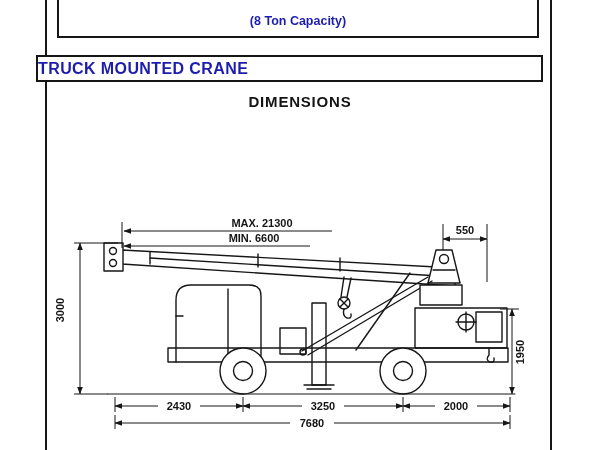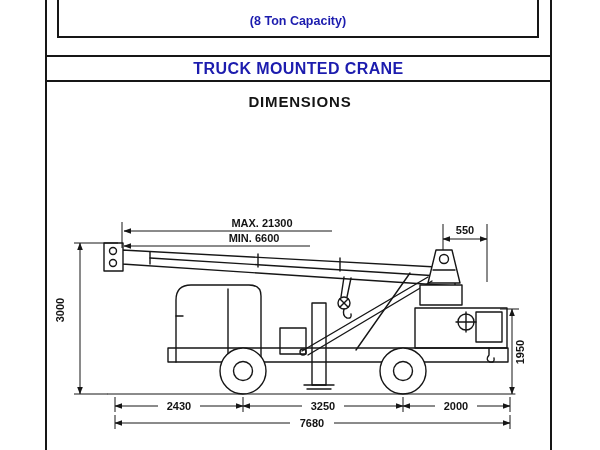--- a/index.html
+++ b/index.html
@@ -3,22 +3,22 @@
 <meta charset="utf-8">
 <style>
   * { margin:0; padding:0; box-sizing:border-box; }
   html,body { background:#ffffff; }
   body { font-family:"Liberation Sans",sans-serif; }
   .page { position:relative; width:600px; height:450px; background:#ffffff; overflow:hidden; }
   .outer-border { position:absolute; left:45px; top:-14px; width:507px; height:478px; border:2px solid #161616; }
   .capacity-box { position:absolute; left:57px; top:-32px; width:482px; height:70px; border:2px solid #161616;
                   display:flex; align-items:flex-end; justify-content:center; padding-bottom:8px; background:#ffffff; }
   .capacity-text { color:#1c1cae; font-weight:bold; font-size:12.5px; }
-  .title-box { position:absolute; left:45px; top:55px; width:507px; height:27px; border:2px solid #161616;
-               display:flex; align-items:center; justify-content:center; background:#ffffff; }
+  .title-box { position:absolute; left:36px; top:55px; width:507px; height:27px; border:2px solid #161616;
+               display:flex; align-items:center; justify-content:flex-start; background:#ffffff; }
   .title-text { color:#1c1cae; font-weight:bold; font-size:16px; letter-spacing:0.4px; }
   .section-title { position:absolute; left:0; top:93px; width:600px; text-align:center;
                    font-weight:bold; font-size:15px; letter-spacing:0.8px; color:#141414; }
   svg.diagram { position:absolute; left:0; top:0; }
   svg text.dim { font-family:"Liberation Sans",sans-serif; font-weight:bold; font-size:11px; fill:#141414; }
 </style>
 </head>
 <body>
 
 <div class="page">

